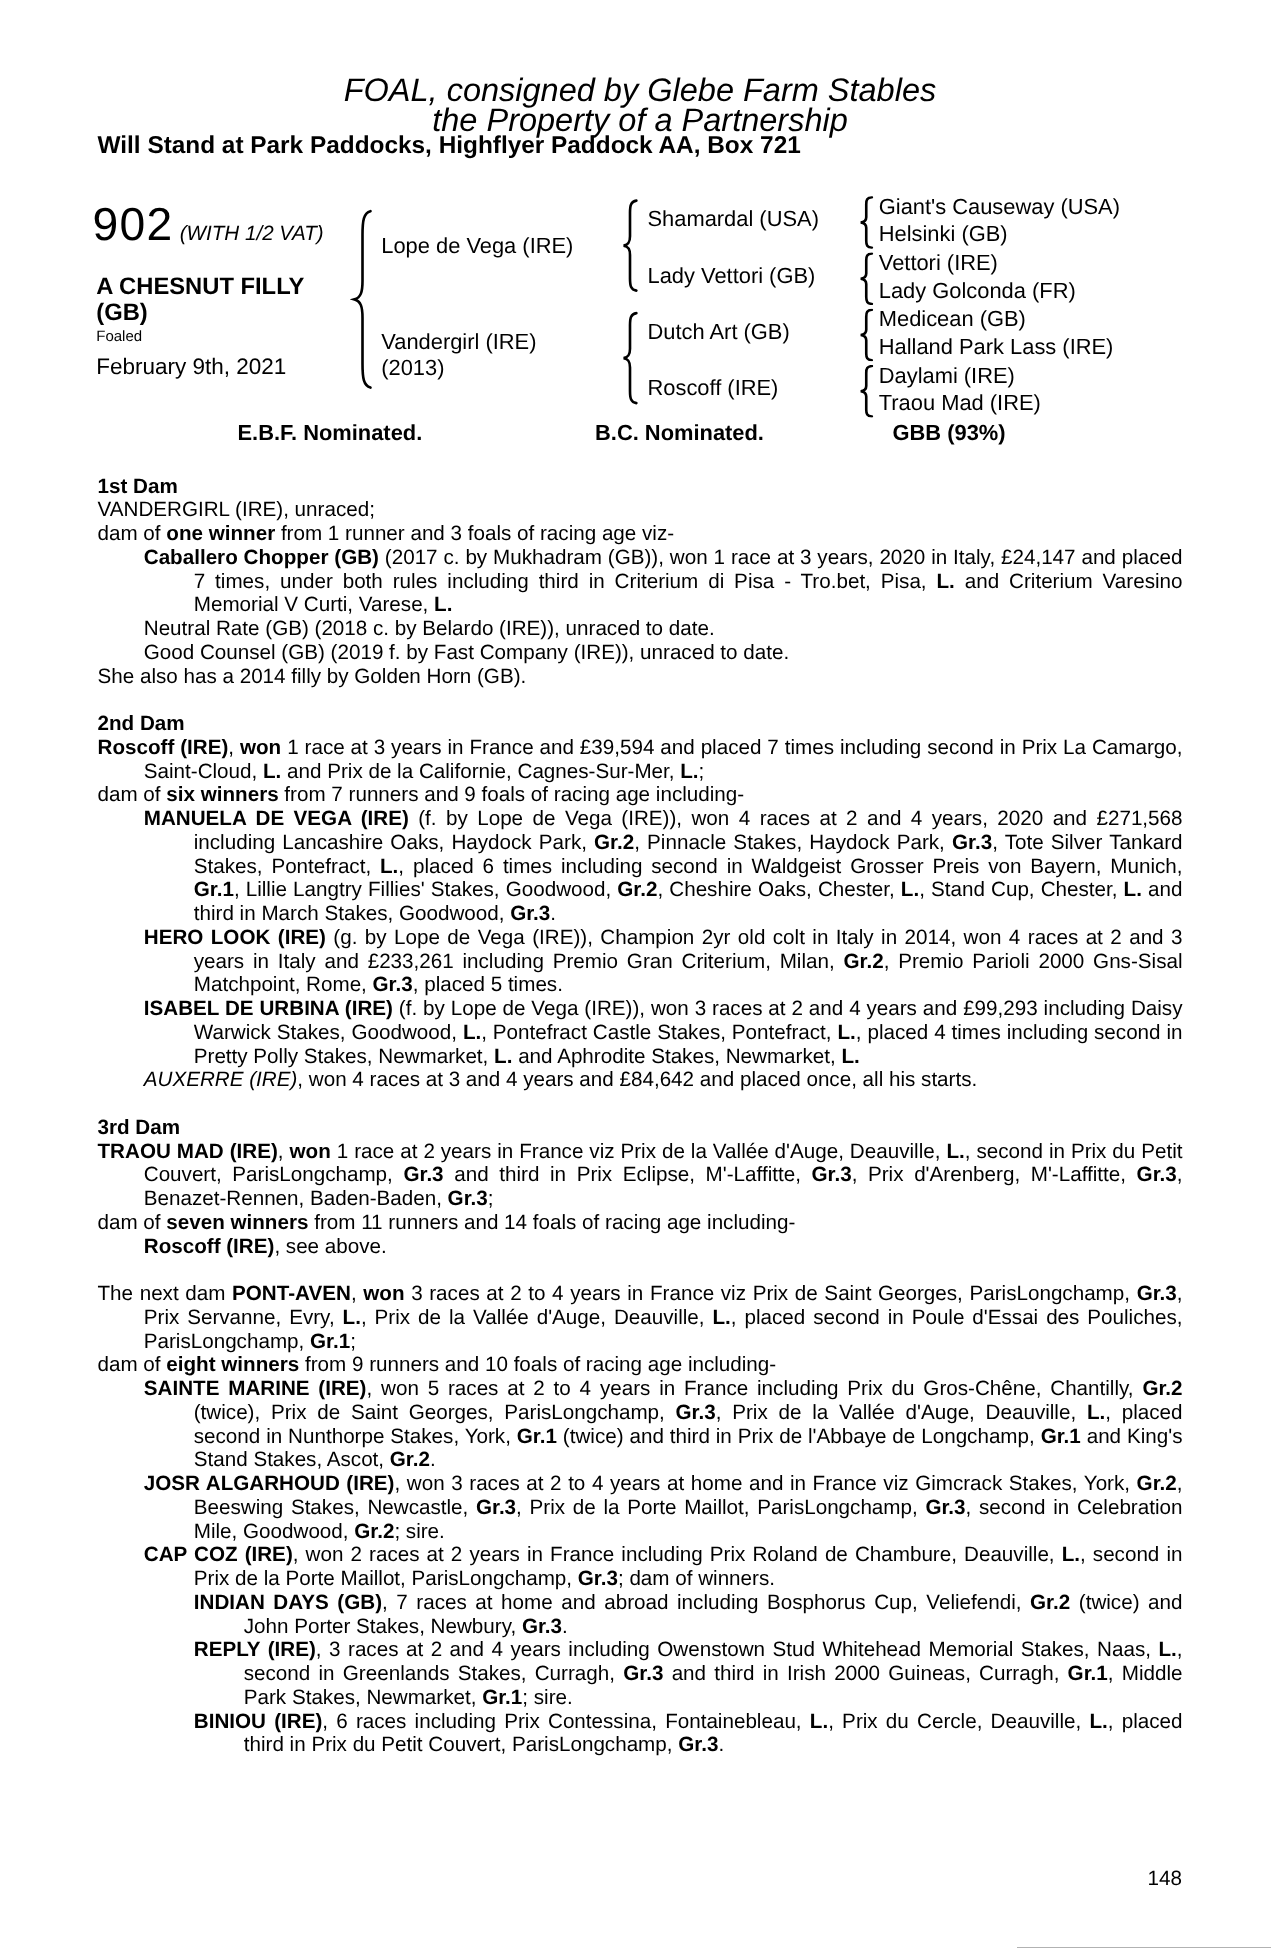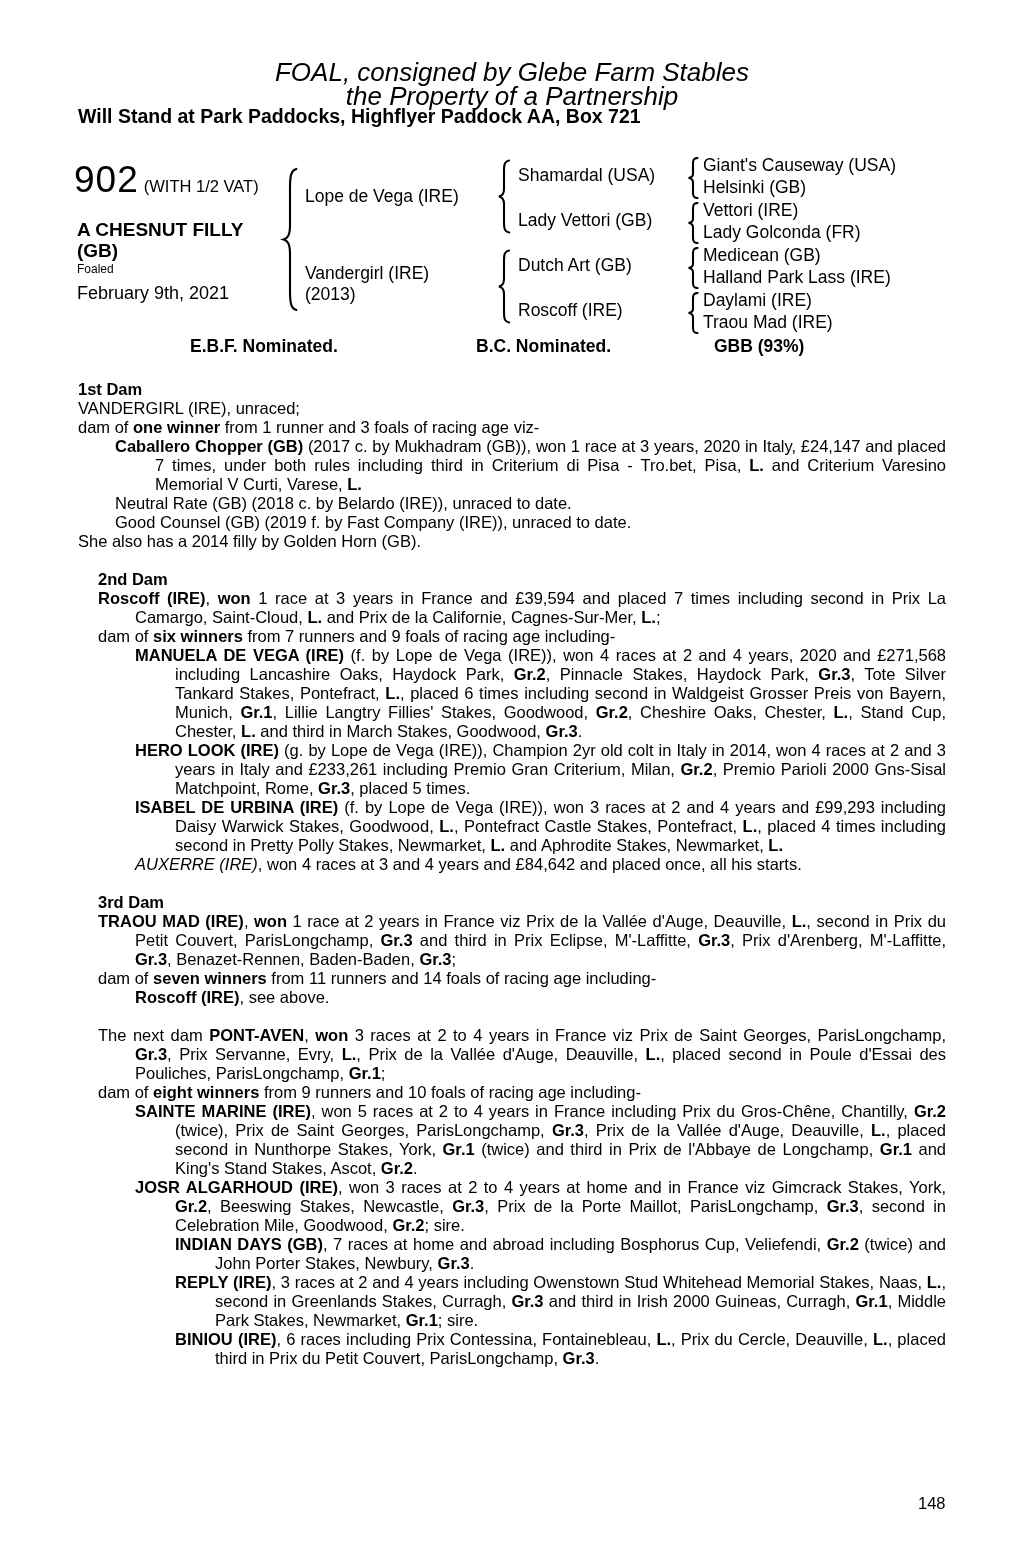--- a/index.html
+++ b/index.html
@@ -17,39 +17,39 @@
     position:absolute;left:78px;width:868px;
     text-align:center;font-style:italic;font-size:26px;line-height:24px;
   }
   .hdr-stand{
     position:absolute;left:78px;top:105px;
     font-weight:bold;font-size:19.5px;
   }
   
   .lot-line{position:absolute;left:74px;top:159px;white-space:nowrap;}
   .lot-num{font-weight:normal;font-size:37px;letter-spacing:1px;}
-  .lot-vat{font-size:16.5px;margin-left:5px;}
+  .lot-vat{font-size:16.5px;margin-left:5px;font-style:italic;}
   .lot-desc{
     position:absolute;left:77px;top:219px;width:205px;
     font-weight:bold;font-size:19px;line-height:21px;
   }
   .lot-foaled{position:absolute;left:77px;top:262px;font-size:12px;}
   .lot-date{position:absolute;left:77px;top:283px;font-size:18px;}
   .ped-name{position:absolute;font-size:17.5px;white-space:nowrap;line-height:21px;}
   svg.brace{position:absolute;}
   svg.brace path{stroke:#000;fill:none;stroke-width:2.1;vector-effect:non-scaling-stroke;stroke-linecap:round;}
   
   .nom{position:absolute;top:336px;font-weight:bold;font-size:17.5px;white-space:nowrap;}
   
   .body-text{
     position:absolute;left:78px;top:380px;width:868px;
     font-size:16.5px;line-height:19px;
     text-align:justify;
   }
-  .section + .section{margin-top:19px;margin-left:20px;}
+  .section + .section{margin-top:19px;}
   .sect-heading{font-weight:bold;}
   .para{margin:0;}
   .p0{padding-left:37px;text-indent:-37px;}
   .p1{padding-left:77px;text-indent:-40px;}
   .p2{padding-left:117px;text-indent:-40px;}
   .page-number{position:absolute;left:918px;top:1494px;font-size:16.5px;}
 </style>
 </head>
 <body>
 
@@ -137,20 +137,21 @@
         <div class="sect-heading">3rd Dam</div>
         <div class="para p0"><span style="font-weight: bold;">TRAOU MAD (IRE)</span><span>, </span><span style="font-weight: bold;">won</span><span> 1 race at 2 years in France viz Prix de la Vallée d'Auge, Deauville, </span><span style="font-weight: bold;">L.</span><span>, second in Prix du Petit Couvert, ParisLongchamp, </span><span style="font-weight: bold;">Gr.3</span><span> and third in Prix Eclipse, M'-Laffitte, </span><span style="font-weight: bold;">Gr.3</span><span>, Prix d'Arenberg, M'-Laffitte, </span><span style="font-weight: bold;">Gr.3</span><span>, Benazet-Rennen, Baden-Baden, </span><span style="font-weight: bold;">Gr.3</span><span>;</span></div>
         <div class="para p0"><span>dam of </span><span style="font-weight: bold;">seven winners</span><span> from 11 runners and 14 foals of racing age including-</span></div>
         <div class="para p1"><span style="font-weight: bold;">Roscoff (IRE)</span><span>, see above.</span></div>
       </div>
       <div class="section">
         <div class="para p0"><span>The next dam </span><span style="font-weight: bold;">PONT-AVEN</span><span>, </span><span style="font-weight: bold;">won</span><span> 3 races at 2 to 4 years in France viz Prix de Saint Georges, ParisLongchamp, </span><span style="font-weight: bold;">Gr.3</span><span>, Prix Servanne, Evry, </span><span style="font-weight: bold;">L.</span><span>, Prix de la Vallée d'Auge, Deauville, </span><span style="font-weight: bold;">L.</span><span>, placed second in Poule d'Essai des Pouliches, ParisLongchamp, </span><span style="font-weight: bold;">Gr.1</span><span>;</span></div>
         <div class="para p0"><span>dam of </span><span style="font-weight: bold;">eight winners</span><span> from 9 runners and 10 foals of racing age including-</span></div>
         <div class="para p1"><span style="font-weight: bold;">SAINTE MARINE (IRE)</span><span>, won 5 races at 2 to 4 years in France including Prix du Gros-Chêne, Chantilly, </span><span style="font-weight: bold;">Gr.2</span><span> (twice), Prix de Saint Georges, ParisLongchamp, </span><span style="font-weight: bold;">Gr.3</span><span>, Prix de la Vallée d'Auge, Deauville, </span><span style="font-weight: bold;">L.</span><span>, placed second in Nunthorpe Stakes, York, </span><span style="font-weight: bold;">Gr.1</span><span> (twice) and third in Prix de l'Abbaye de Longchamp, </span><span style="font-weight: bold;">Gr.1</span><span> and King's Stand Stakes, Ascot, </span><span style="font-weight: bold;">Gr.2</span><span>.</span></div>
         <div class="para p1"><span style="font-weight: bold;">JOSR ALGARHOUD (IRE)</span><span>, won 3 races at 2 to 4 years at home and in France viz Gimcrack Stakes, York, </span><span style="font-weight: bold;">Gr.2</span><span>, Beeswing Stakes, Newcastle, </span><span style="font-weight: bold;">Gr.3</span><span>, Prix de la Porte Maillot, ParisLongchamp, </span><span style="font-weight: bold;">Gr.3</span><span>, second in Celebration Mile, Goodwood, </span><span style="font-weight: bold;">Gr.2</span><span>; sire.</span></div>
+        <div class="para p1"><span style="font-weight: bold;">CAP COZ (IRE)</span><span>, won 2 races at 2 years in France including Prix Roland de Chambure, Deauville, </span><span style="font-weight: bold;">L.</span><span>, second in Prix de la Porte Maillot, ParisLongchamp, </span><span style="font-weight: bold;">Gr.3</span><span>; dam of winners.</span></div>
         <div class="para p2"><span style="font-weight: bold;">INDIAN DAYS (GB)</span><span>, 7 races at home and abroad including Bosphorus Cup, Veliefendi, </span><span style="font-weight: bold;">Gr.2</span><span> (twice) and John Porter Stakes, Newbury, </span><span style="font-weight: bold;">Gr.3</span><span>.</span></div>
         <div class="para p2"><span style="font-weight: bold;">REPLY (IRE)</span><span>, 3 races at 2 and 4 years including Owenstown Stud Whitehead Memorial Stakes, Naas, </span><span style="font-weight: bold;">L.</span><span>, second in Greenlands Stakes, Curragh, </span><span style="font-weight: bold;">Gr.3</span><span> and third in Irish 2000 Guineas, Curragh, </span><span style="font-weight: bold;">Gr.1</span><span>, Middle Park Stakes, Newmarket, </span><span style="font-weight: bold;">Gr.1</span><span>; sire.</span></div>
         <div class="para p2"><span style="font-weight: bold;">BINIOU (IRE)</span><span>, 6 races including Prix Contessina, Fontainebleau, </span><span style="font-weight: bold;">L.</span><span>, Prix du Cercle, Deauville, </span><span style="font-weight: bold;">L.</span><span>, placed third in Prix du Petit Couvert, ParisLongchamp, </span><span style="font-weight: bold;">Gr.3</span><span>.</span></div>
       </div>
     </div>
 
   <div class="page-number">148</div>
 </div>
 
 </body></html>

